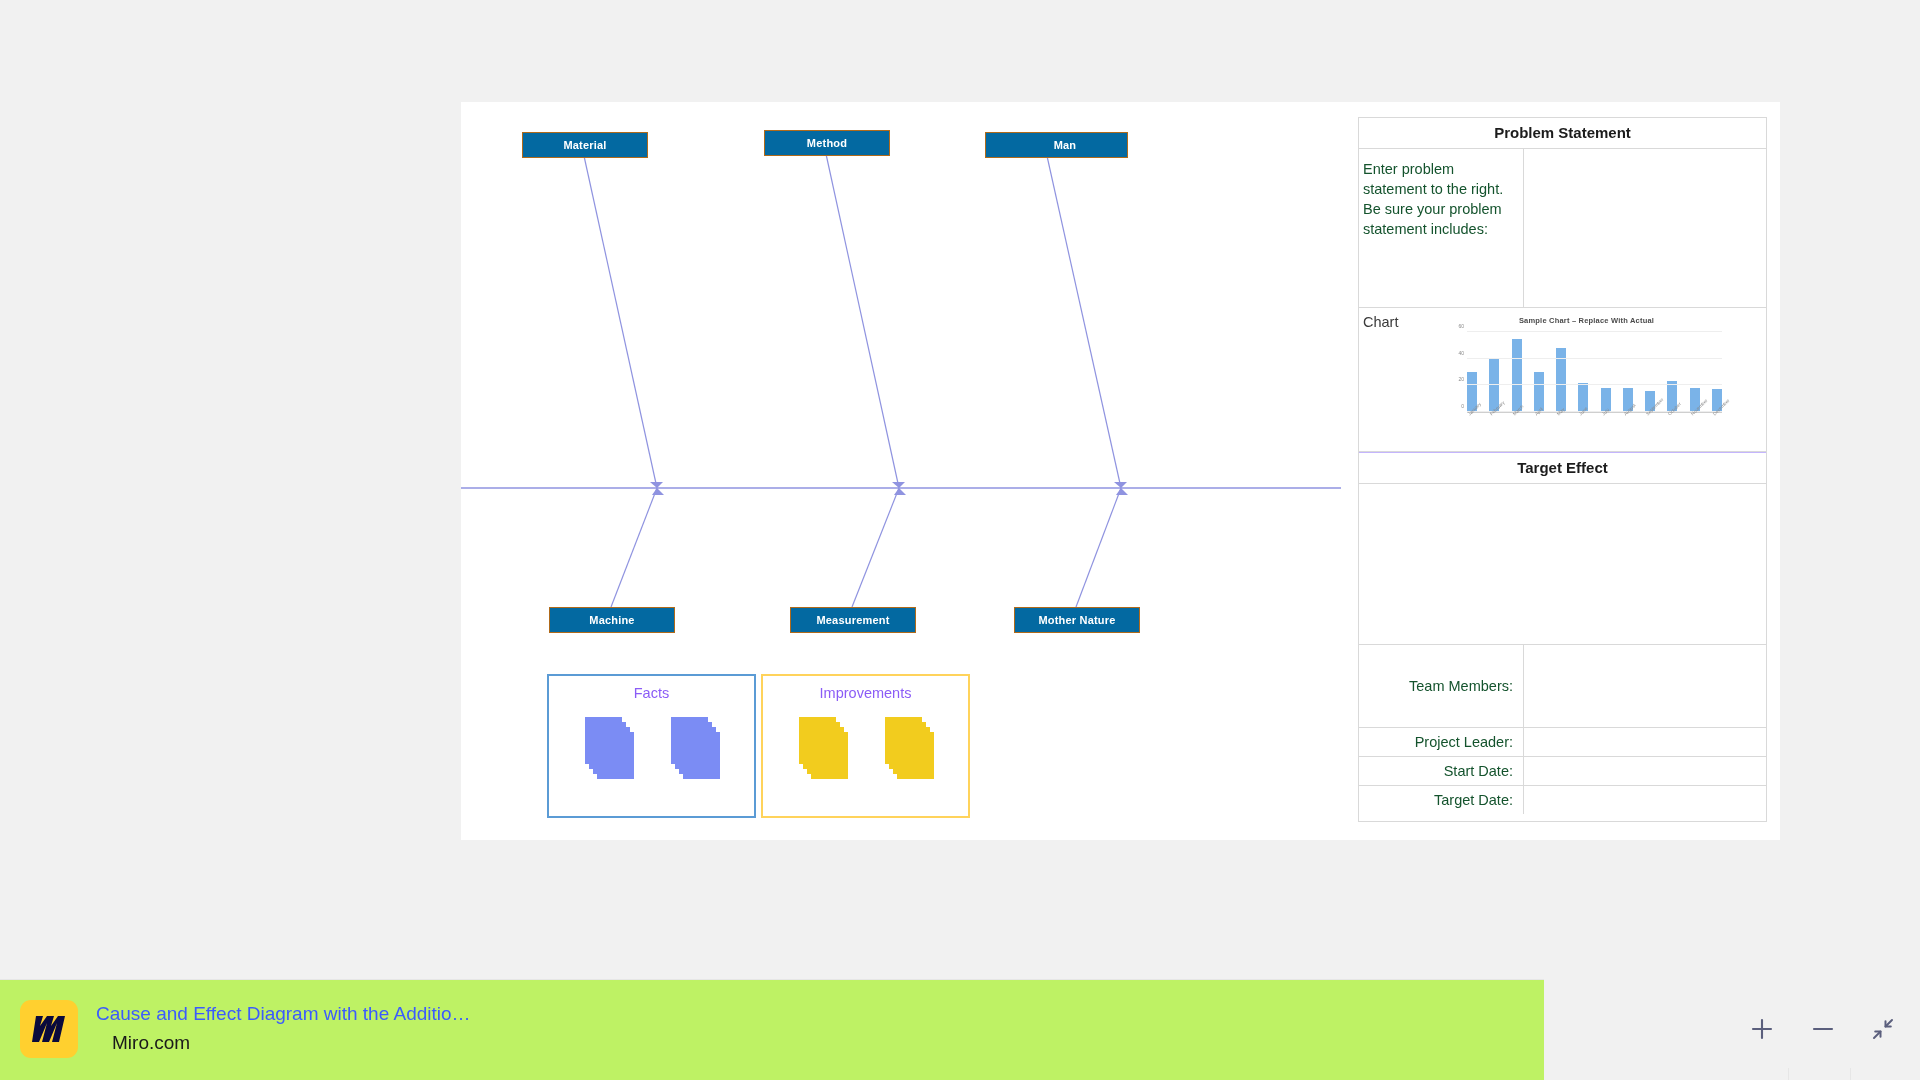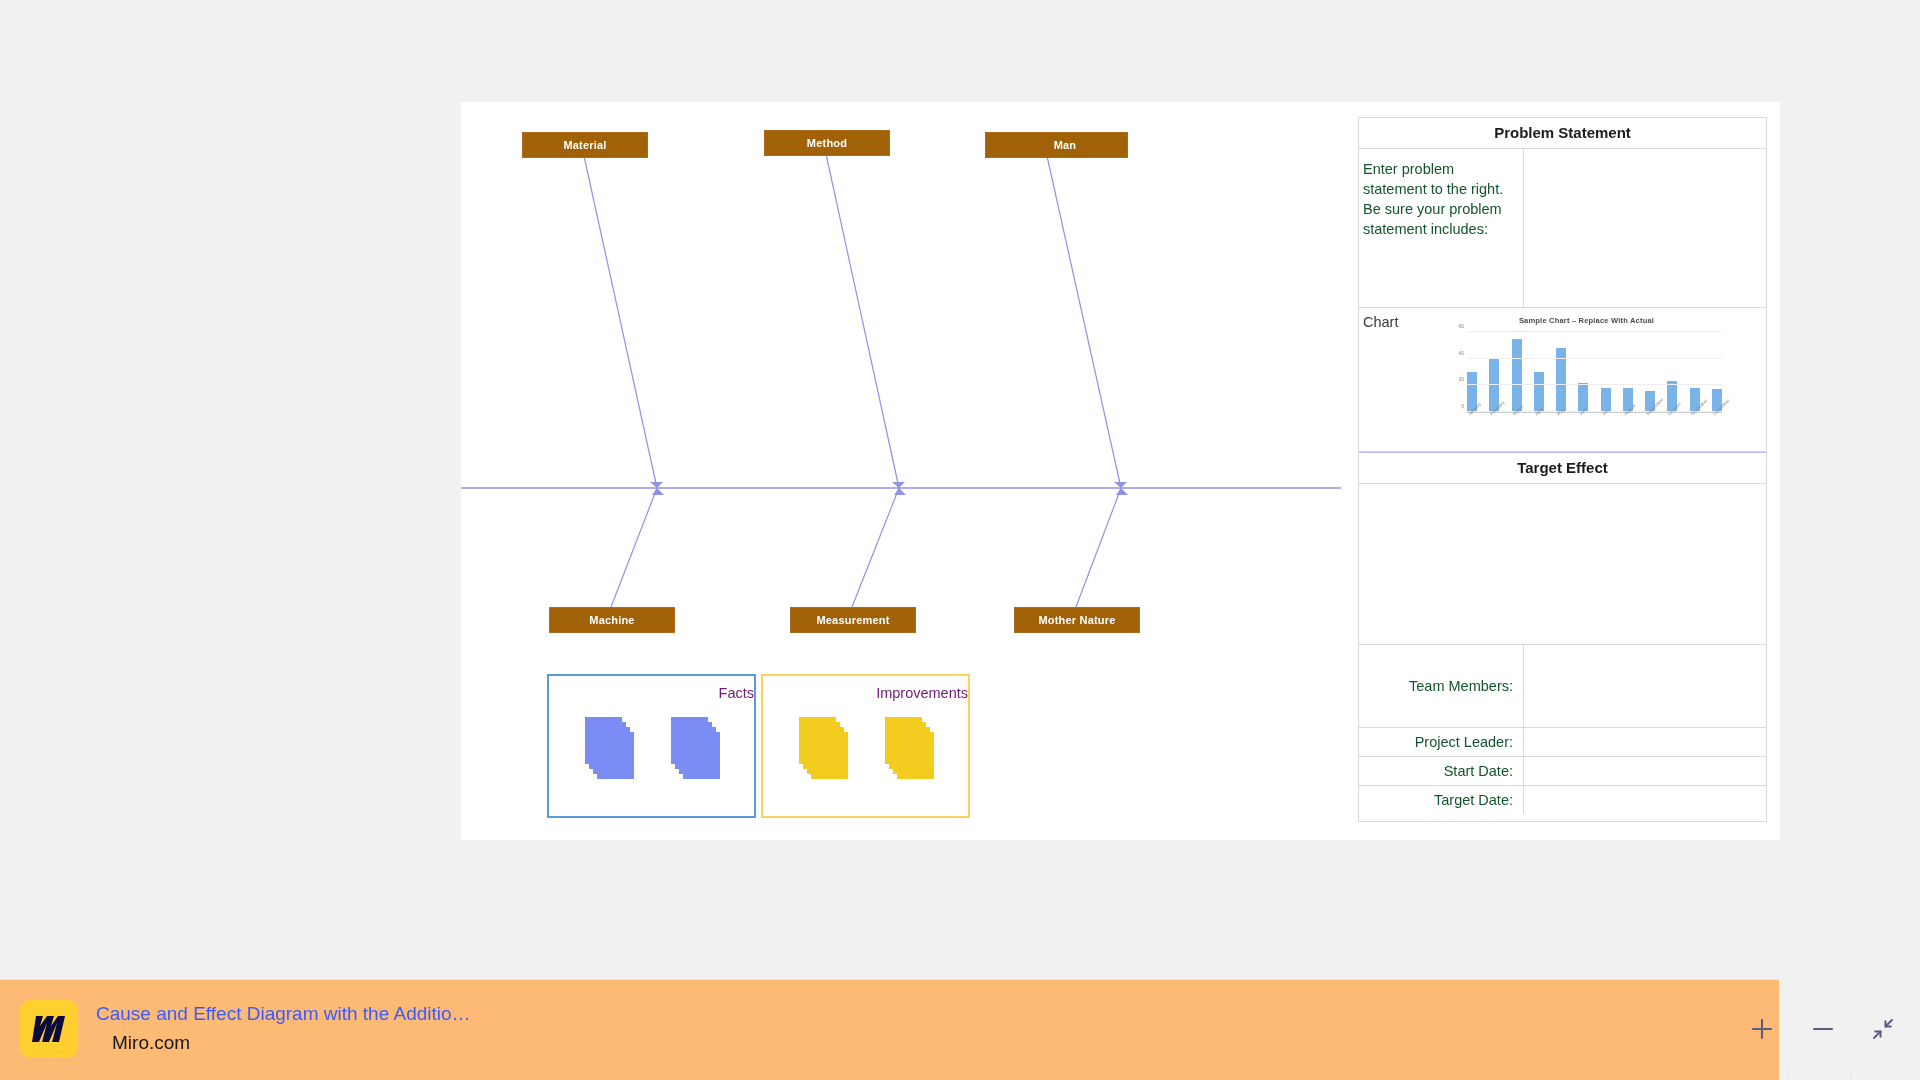--- a/index.html
+++ b/index.html
@@ -10,21 +10,21 @@
     position:relative;
   }
   
   #canvas{
     position:absolute;left:461px;top:102px;width:1319px;height:738px;
     background:#ffffff;
   }
   
   #fishbone{position:absolute;left:0;top:0;width:880px;height:640px;}
   .cat-box{
-    position:absolute;background:#a16207;border:1px solid #b06a1a;
+    position:absolute;background:#0369a1;border:1px solid #b06a1a;
     color:#ffffff;font-weight:bold;font-size:11px;
     display:flex;align-items:center;justify-content:center;
     letter-spacing:.2px;
   }
   .cat-top{width:124px;height:24px;}
   .cat-bot{width:124px;height:24px;}
   #cat-material{left:61px;top:30px;}
   #cat-method{left:303px;top:28px;}
   #cat-man{left:524px;top:30px;padding-left:17px;}
   #cat-machine{left:88px;top:505px;}
@@ -34,21 +34,21 @@
     position:absolute;left:1049px;top:360px;width:122px;height:53px;
     background:#414fae;border:1px solid #9a6a3a;
     color:#ffffff;font-weight:bold;font-size:11.5px;letter-spacing:.6px;
     display:flex;align-items:center;justify-content:center;
   }
   
   .note-panel{position:absolute;background:#ffffff;}
   #facts-panel{left:86px;top:572px;width:205px;height:140px;border:2px solid #5b9bd5;}
   #improvements-panel{left:300px;top:572px;width:205px;height:140px;border:2px solid #ffd35b;}
   .note-title{
-    text-align:right;font-size:14.5px;color:#701a75;margin-top:9px;
+    text-align:center;font-size:14.5px;color:#8b5cf6;margin-top:9px;
     font-family:"Liberation Sans", sans-serif;
   }
   .stack-row{display:flex;justify-content:center;gap:38px;margin-top:16px;}
   .stack{position:relative;width:48px;height:62px;}
   .stack i{position:absolute;display:block;width:37px;height:47px;}
   .stack i:nth-child(1){left:0;top:0;}
   .stack i:nth-child(2){left:4px;top:5px;}
   .stack i:nth-child(3){left:8px;top:10px;}
   .stack i:nth-child(4){left:12px;top:15px;}
   .stack.blue i{background:#7b8cf4;}
@@ -100,22 +100,22 @@
   .mc-bar{width:10px;background:#7ab3e8;}
   #mc-axis{position:absolute;left:48px;top:102px;width:255px;height:1px;background:#cfcfcf;}
   #mc-labels{position:absolute;left:48px;top:103px;width:255px;height:36px;
              display:flex;justify-content:space-between;}
   .mc-lab{
     font-size:4.6px;color:#8a8a8a;transform:rotate(-45deg);
     transform-origin:left top;white-space:nowrap;width:10px;
   }
   
   #bottom-bar{
-    position:absolute;left:0;bottom:0;width:1779px;height:100px;
-    background:#fdba74;border-top:1px solid #e6e6e6;
+    position:absolute;left:0;bottom:0;width:1544px;height:100px;
+    background:#bef264;border-top:1px solid #e6e6e6;
   }
   #miro-logo{
     position:absolute;left:20px;top:20px;width:58px;height:58px;
     background:#ffd02f;border-radius:11px;
     display:flex;align-items:center;justify-content:center;
   }
   #bar-title{
     position:absolute;left:96px;top:23px;font-size:19px;color:#3b5bfd;
     font-family:"Liberation Sans", sans-serif;
   }

